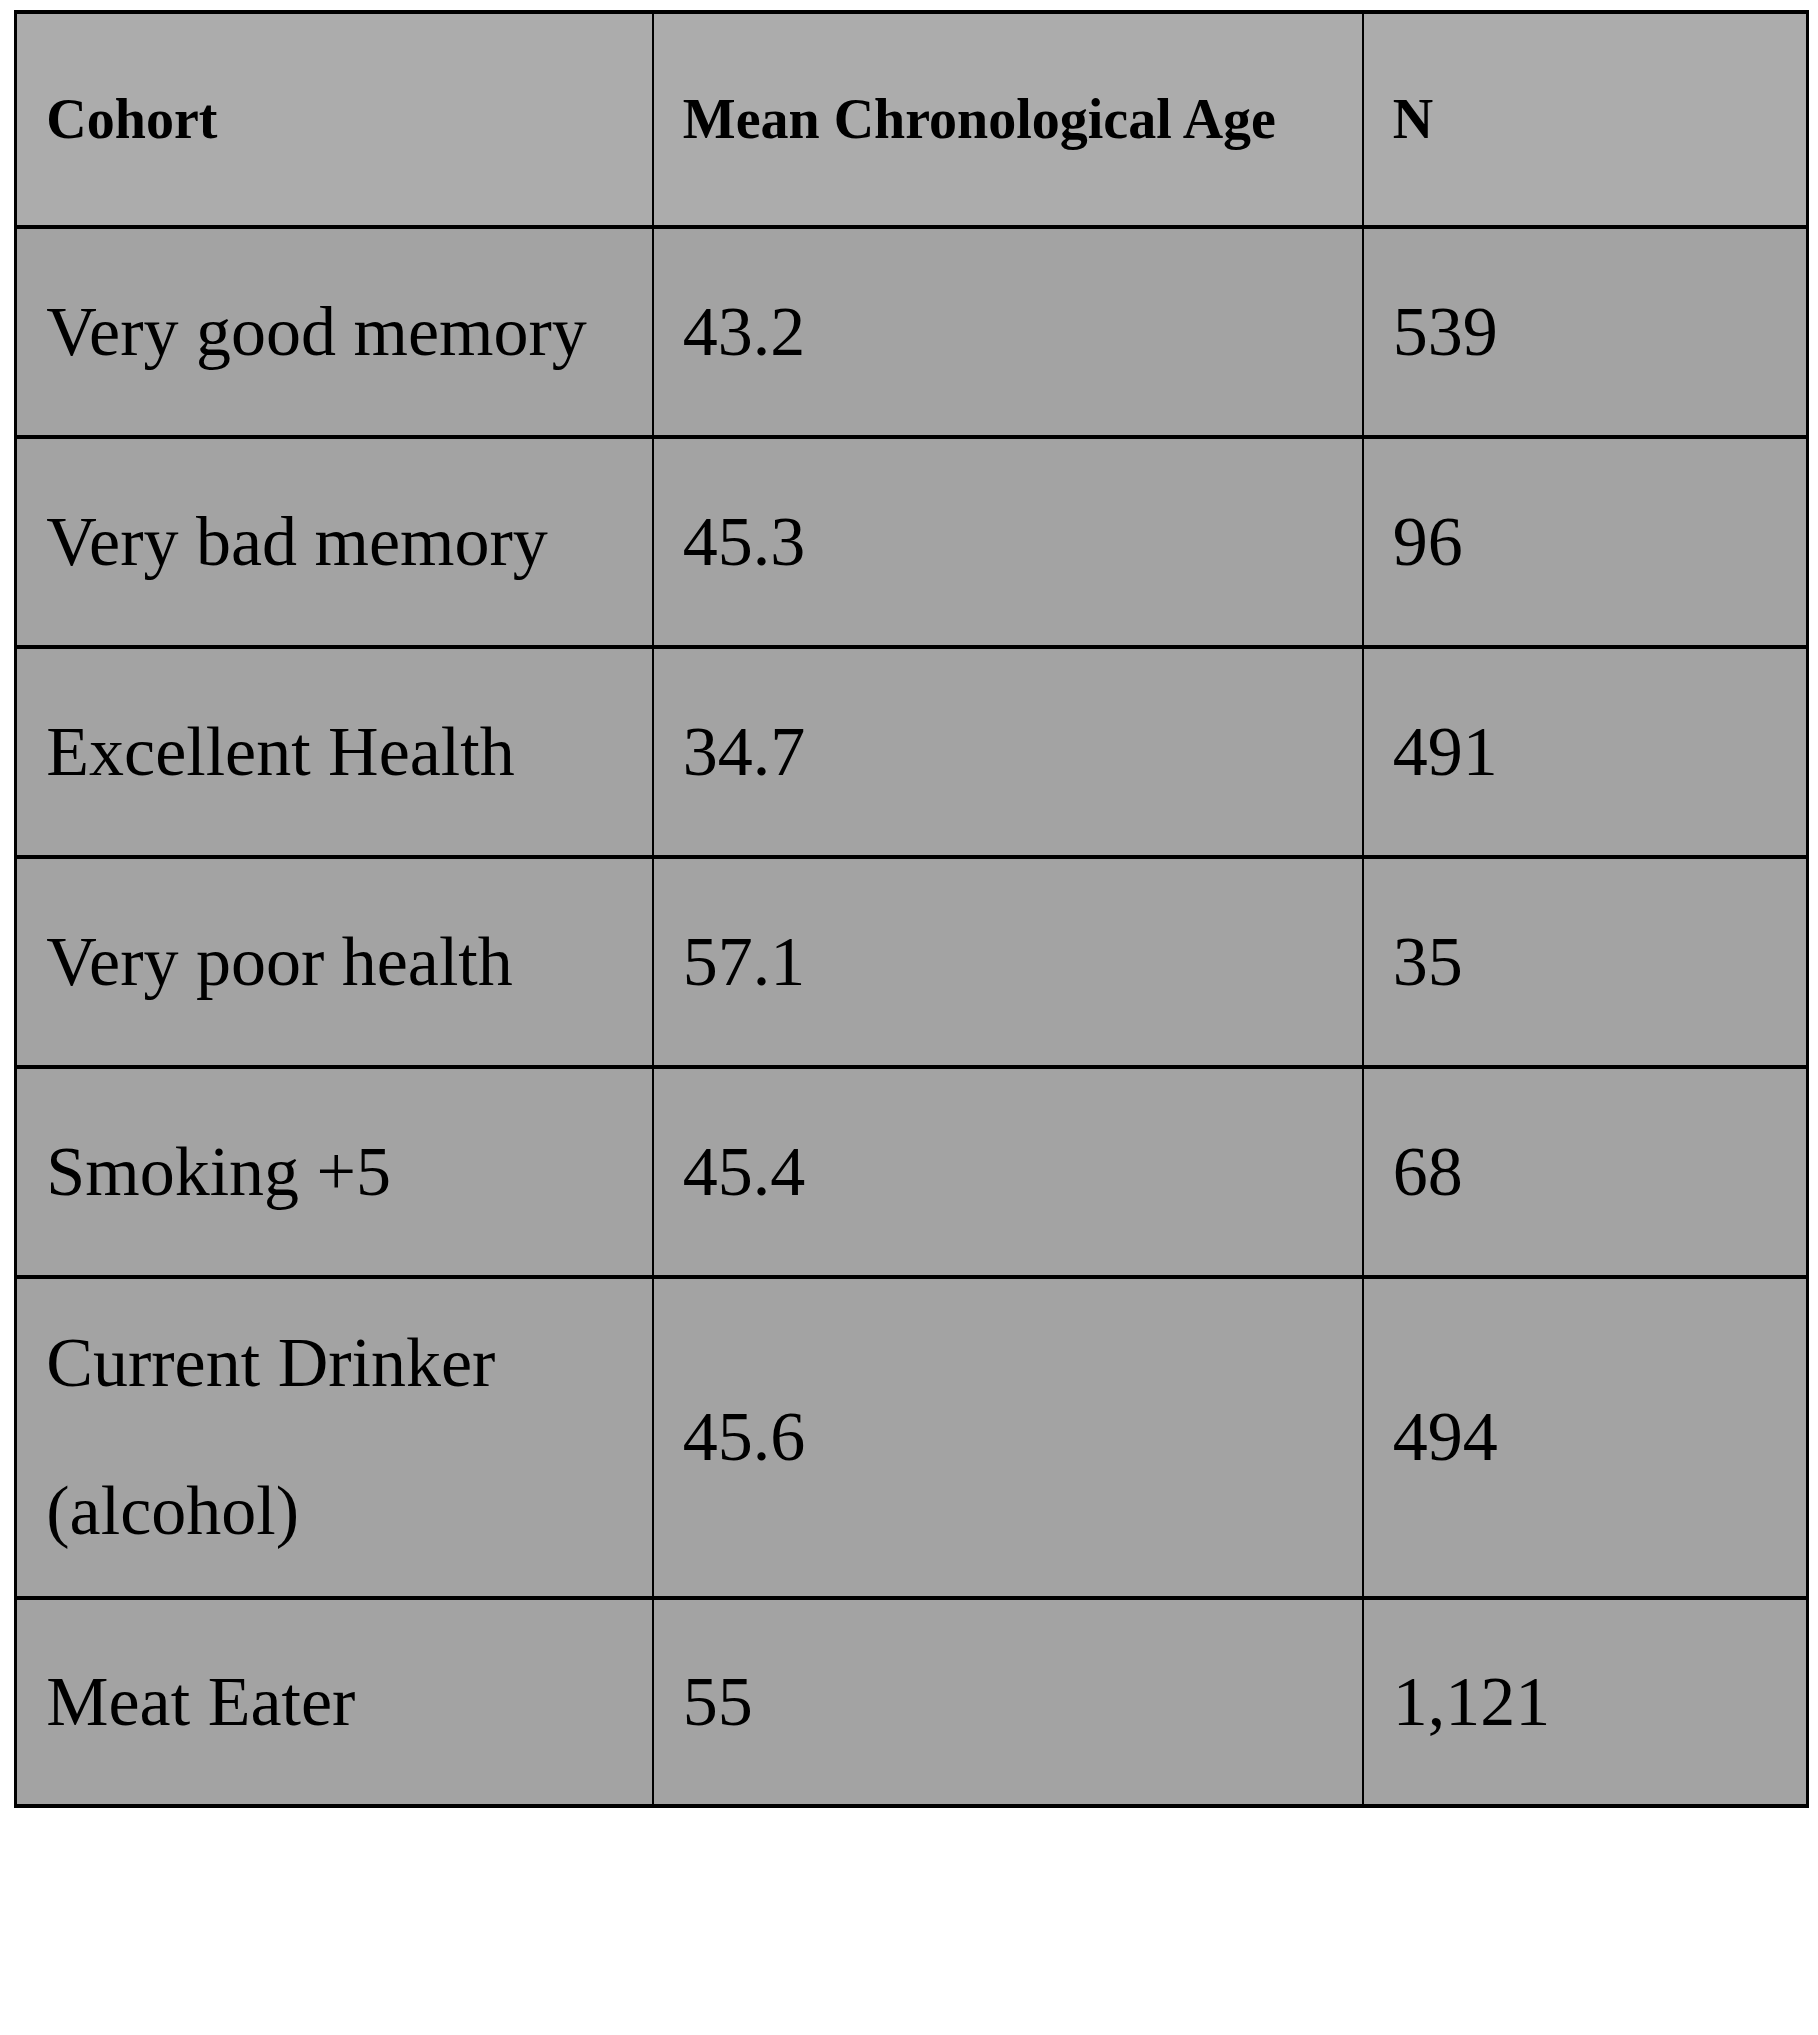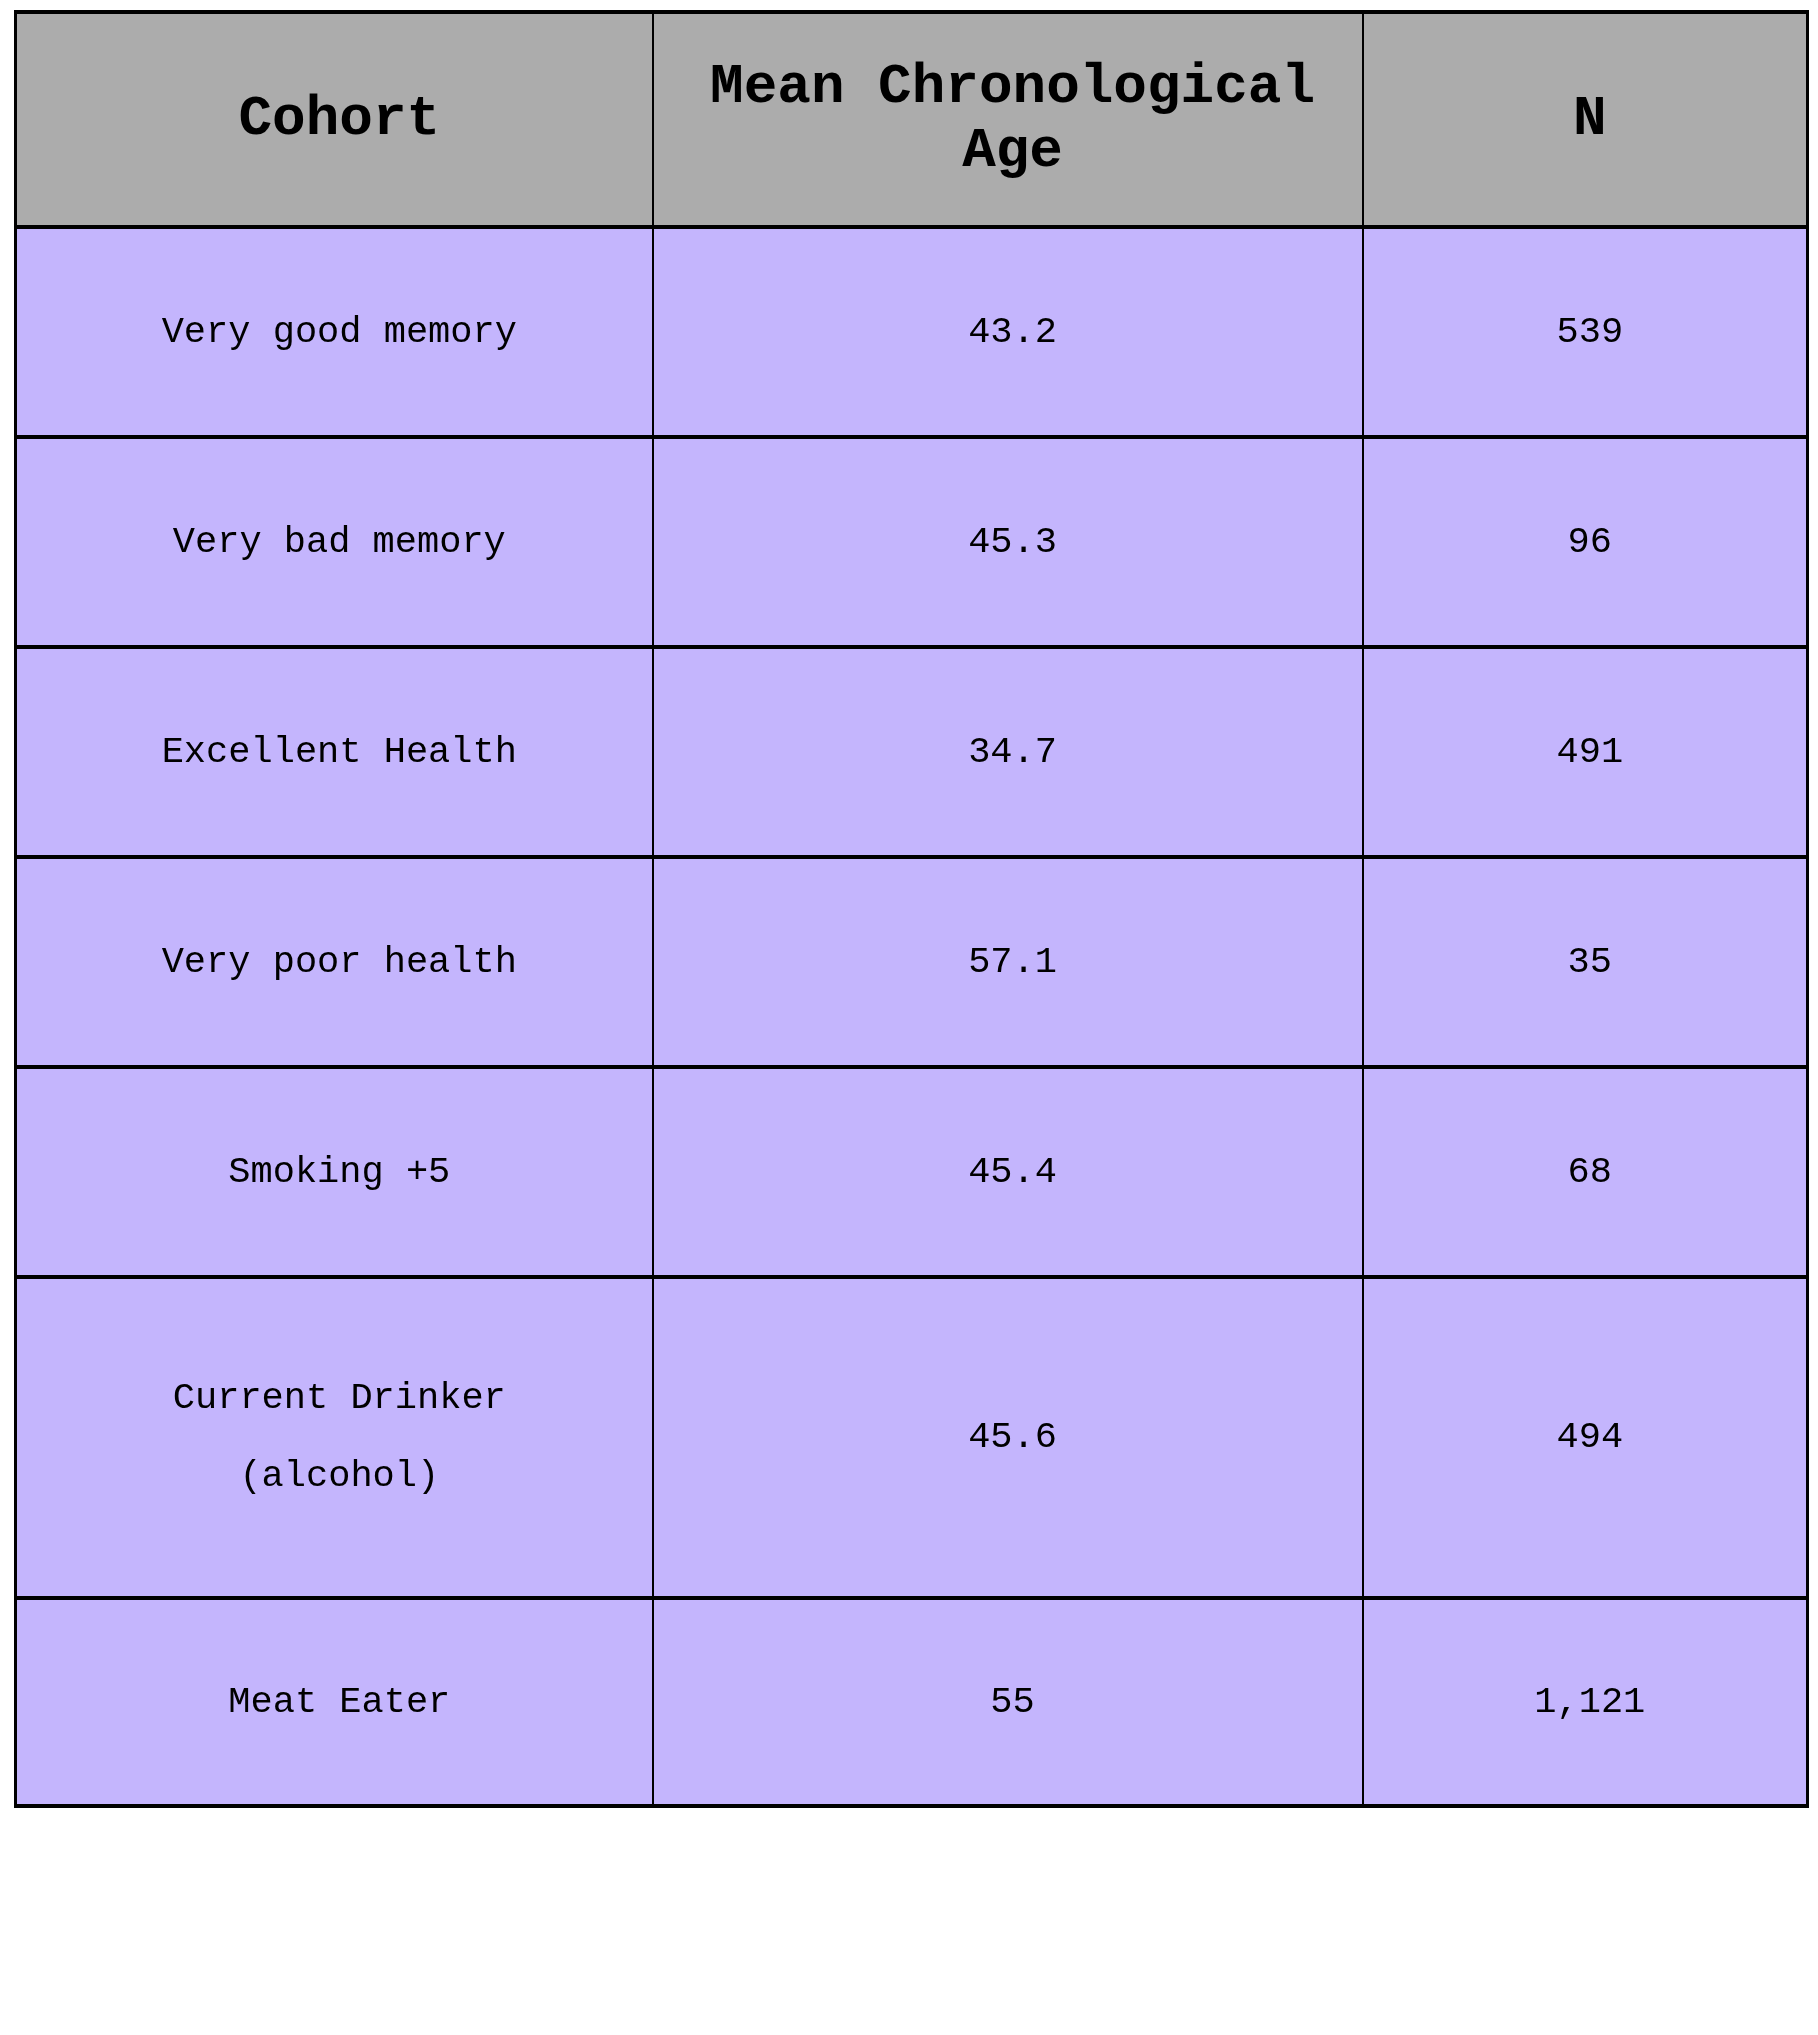--- a/index.html
+++ b/index.html
@@ -26,36 +26,35 @@
   }
   col.c1 { width: 637px; }
   col.c2 { width: 710px; }
   col.c3 { width: 445px; }
   th, td {
     border-left: 2.6px solid #000000;
     border-right: 2.6px solid #000000;
     border-top: 4.6px solid #000000;
     border-bottom: 4.6px solid #000000;
     vertical-align: middle;
-    text-align: center;
+    text-align: left;
     padding: 0 19.5px 0 29px;
     box-sizing: border-box;
     overflow: hidden;
-    font-family: Liberation Mono, monospace;
   }
   thead th {
     background: #acacac;
     font-weight: bold;
     font-size: 56px;
     height: 215px;
   }
   tbody td {
-    background: #c4b5fd;
+    background: #a3a3a3;
     font-weight: normal;
-    font-size: 37px;
+    font-size: 70px;
     line-height: 2.12;
     white-space: pre-line;
   }
   tr.row-std  { height: 210px; }
   tr.row-tall { height: 321px; }
   tr.row-last { height: 208px; }
 </style>
 </head>
 <body>
 

